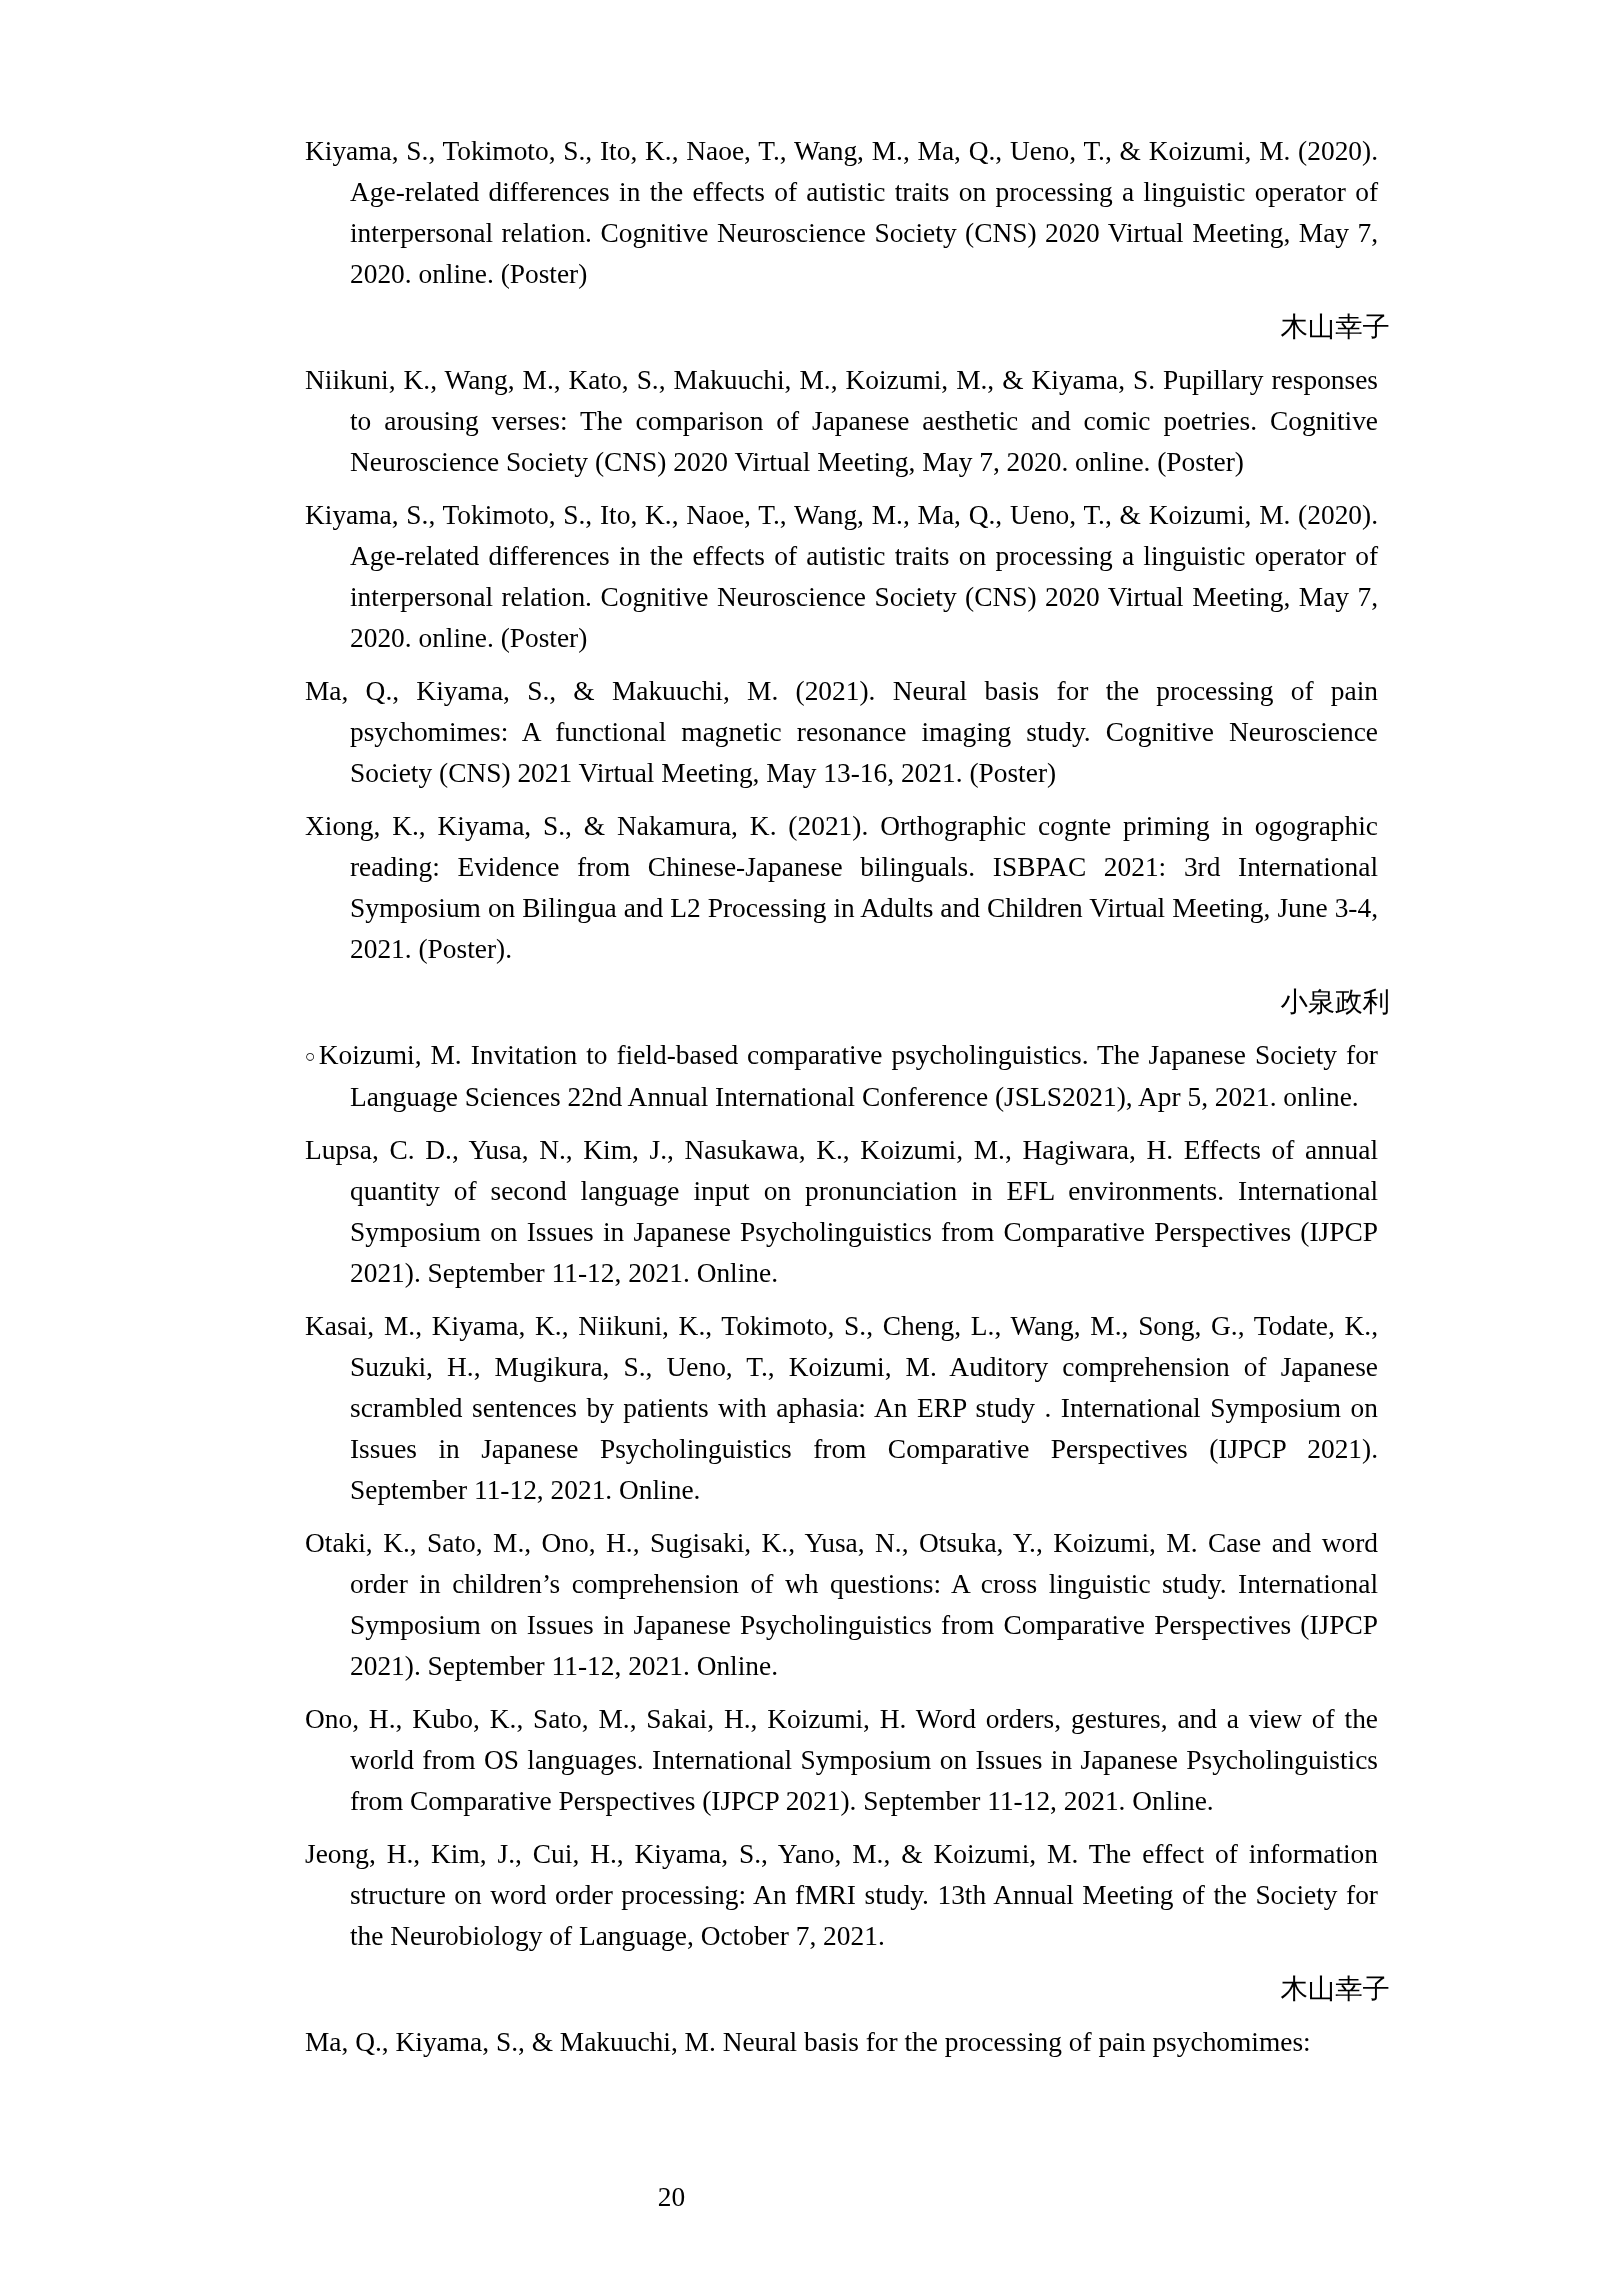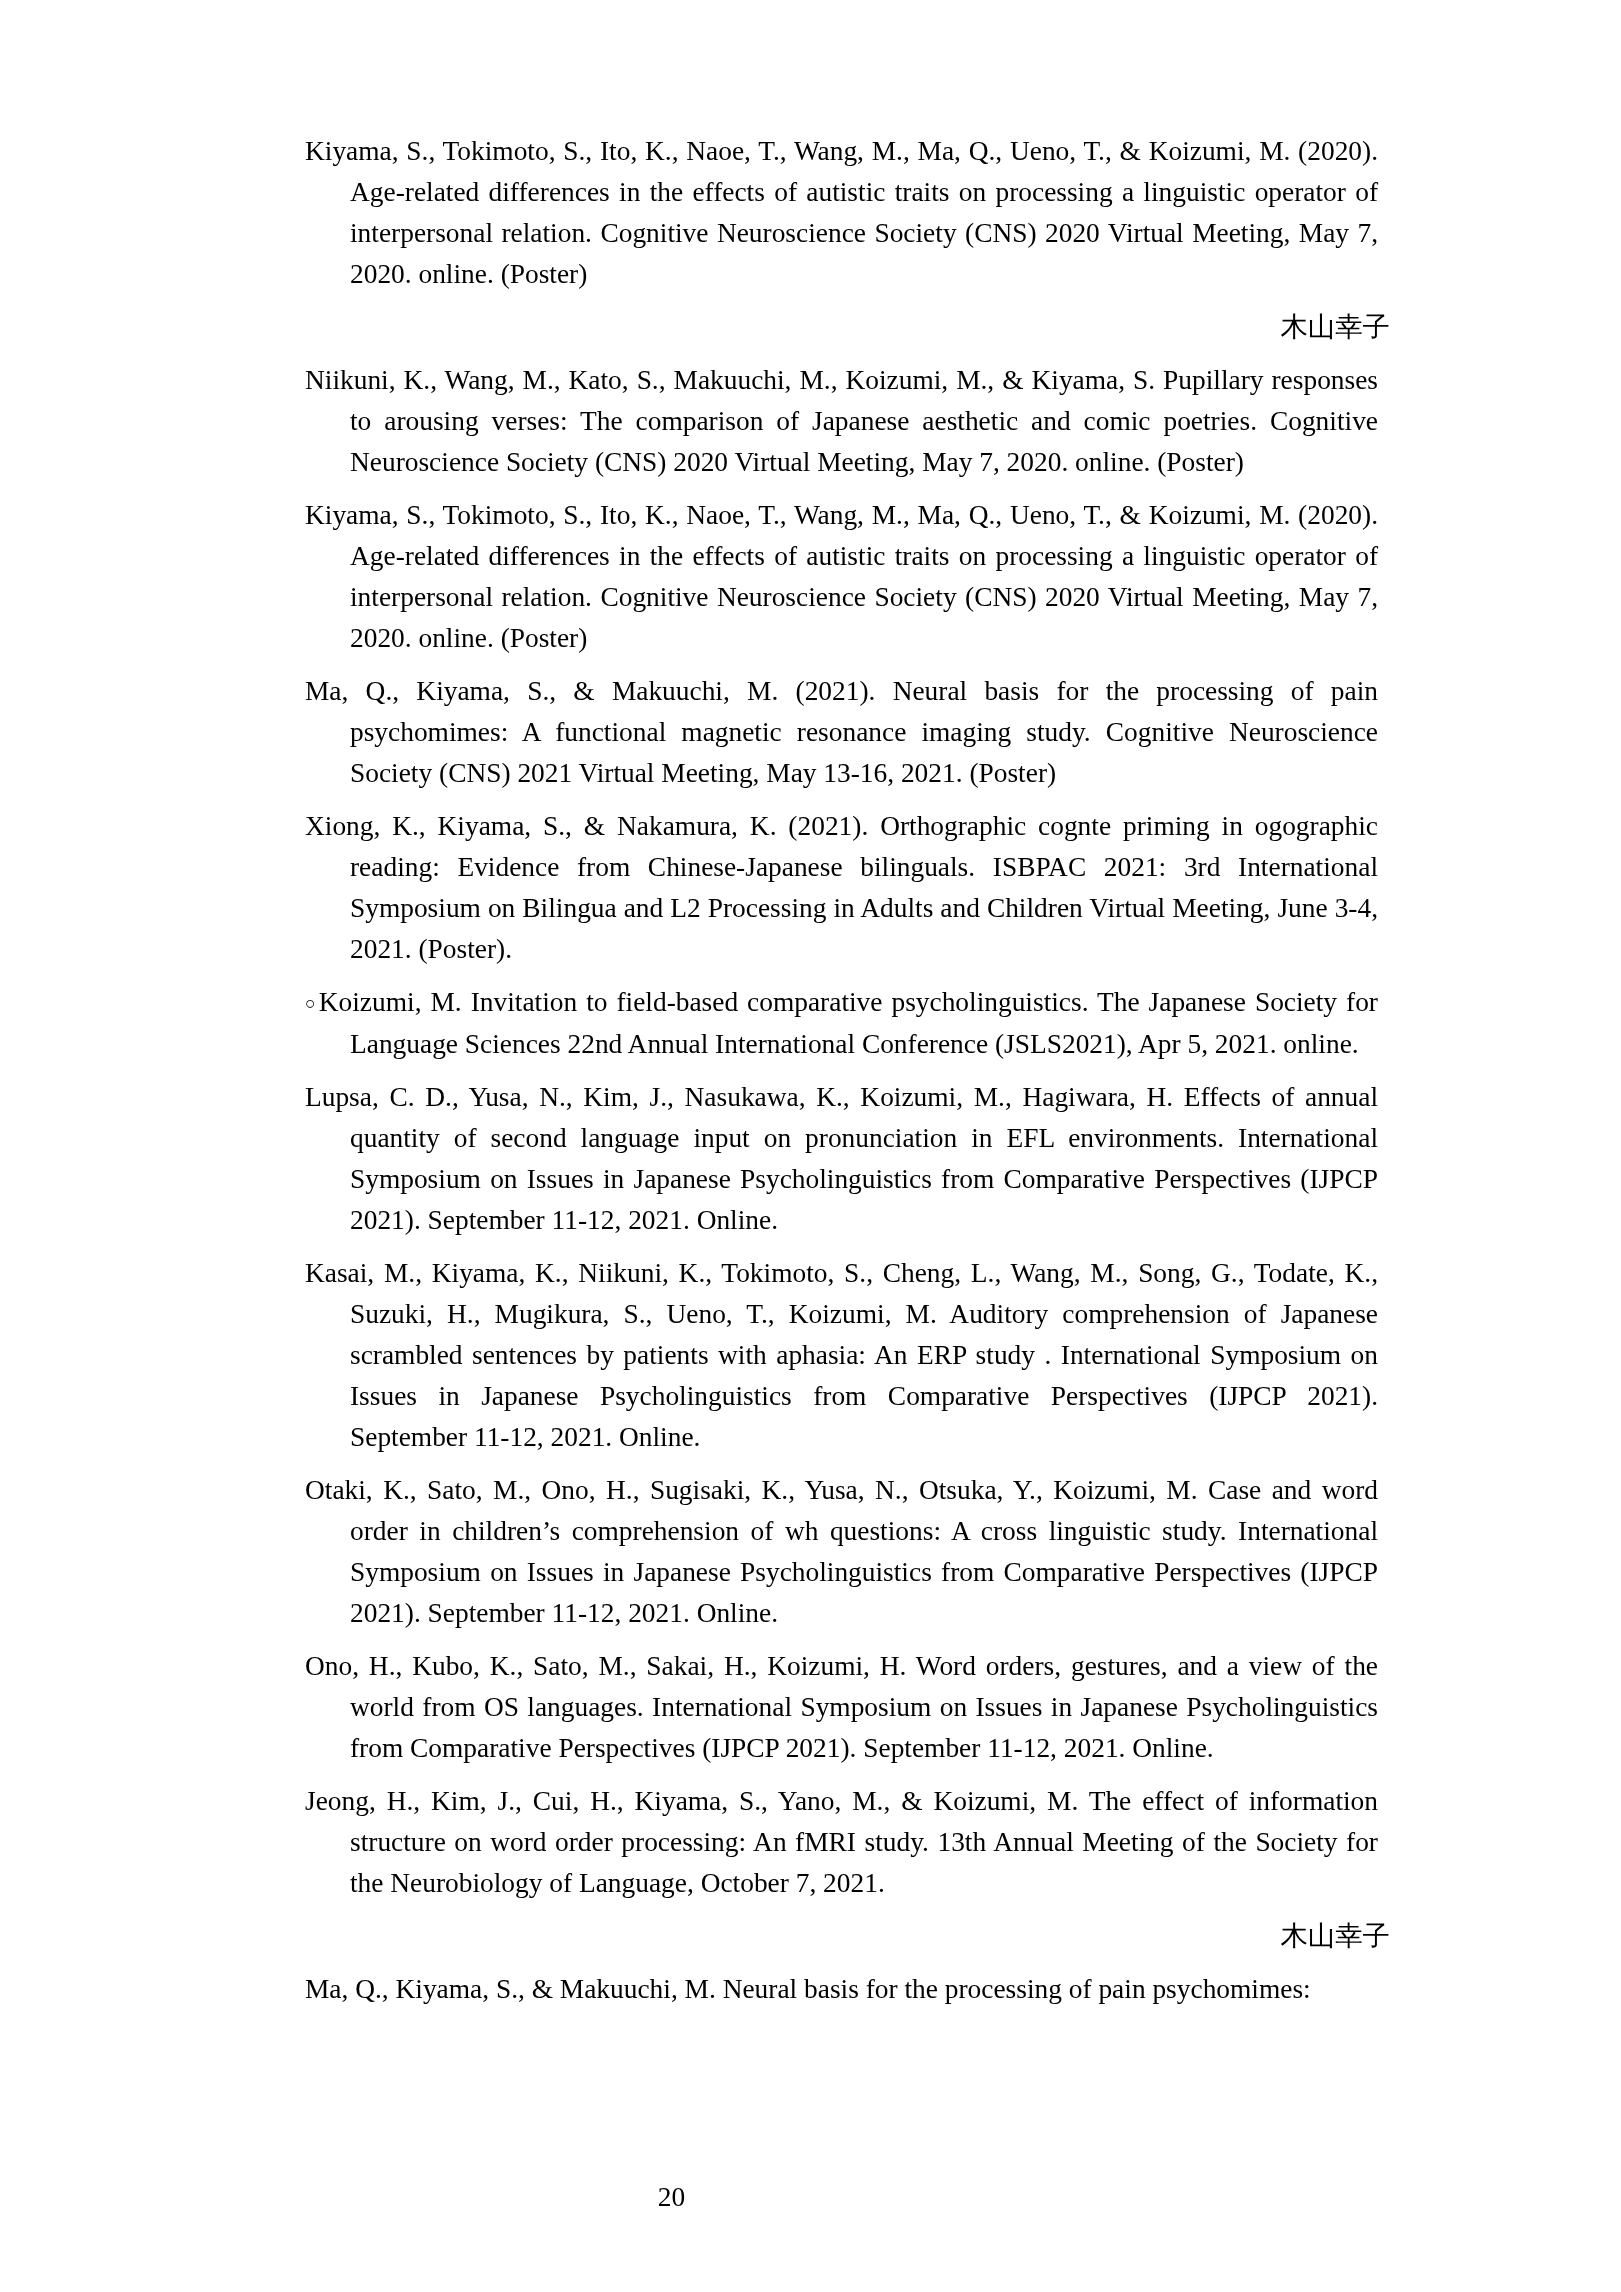--- a/index.html
+++ b/index.html
@@ -51,20 +51,21 @@
 </head>
 <body>
 
 <div class="page-body">
   <p class="entry"><span>Kiyama, S., Tokimoto, S., Ito, K., Naoe, T., Wang, M., Ma, Q., Ueno, T., &amp; Koizumi, M. (2020). Age-related differences in the effects of autistic traits on processing a linguistic operator of interpersonal relation. Cognitive Neuroscience Society (CNS) 2020 Virtual Meeting, May 7, 2020. online. (Poster)</span></p>
   <p class="heading">木山幸子</p>
   <p class="entry"><span>Niikuni, K., Wang, M., Kato, S., Makuuchi, M., Koizumi, M., &amp; Kiyama, S. Pupillary responses to arousing verses: The comparison of Japanese aesthetic and comic poetries. Cognitive Neuroscience Society (CNS) 2020 Virtual Meeting, May 7, 2020. online. (Poster)</span></p>
   <p class="entry"><span>Kiyama, S., Tokimoto, S., Ito, K., Naoe, T., Wang, M., Ma, Q., Ueno, T., &amp; Koizumi, M. (2020). Age-related differences in the effects of autistic traits on processing a linguistic operator of interpersonal relation. Cognitive Neuroscience Society (CNS) 2020 Virtual Meeting, May 7, 2020. online. (Poster)</span></p>
   <p class="entry"><span>Ma, Q., Kiyama, S., &amp; Makuuchi, M. (2021). Neural basis for the processing of pain psychomimes: A functional magnetic resonance imaging study. Cognitive Neuroscience Society (CNS) 2021 Virtual Meeting, May 13-16, 2021. (Poster)</span></p>
   <p class="entry"><span>Xiong, K., Kiyama, S., &amp; Nakamura, K. (2021). Orthographic cognte priming in ogographic reading: Evidence from Chinese-Japanese bilinguals. ISBPAC 2021: 3rd International Symposium on Bilingua and L2 Processing in Adults and Children Virtual Meeting, June 3-4, 2021. (Poster).</span></p>
+  <p class="heading">小泉政利</p>
   <p class="entry"><span class="mark">○</span><span>Koizumi, M. Invitation to field-based comparative psycholinguistics. The Japanese Society for Language Sciences 22nd Annual International Conference (JSLS2021), Apr 5, 2021. online.</span></p>
   <p class="entry"><span>Lupsa, C. D., Yusa, N., Kim, J., Nasukawa, K., Koizumi, M., Hagiwara, H. Effects of annual quantity of second language input on pronunciation in EFL environments. International Symposium on Issues in Japanese Psycholinguistics from Comparative Perspectives (IJPCP 2021). September 11-12, 2021. Online.</span></p>
   <p class="entry"><span>Kasai, M., Kiyama, K., Niikuni, K., Tokimoto, S., Cheng, L., Wang, M., Song, G., Todate, K., Suzuki, H., Mugikura, S., Ueno, T., Koizumi, M. Auditory comprehension of Japanese scrambled sentences by patients with aphasia: An ERP study . International Symposium on Issues in Japanese Psycholinguistics from Comparative Perspectives (IJPCP 2021). September 11-12, 2021. Online.</span></p>
   <p class="entry"><span>Otaki, K., Sato, M., Ono, H., Sugisaki, K., Yusa, N., Otsuka, Y., Koizumi, M. Case and word order in children’s comprehension of wh questions: A cross linguistic study. International Symposium on Issues in Japanese Psycholinguistics from Comparative Perspectives (IJPCP 2021). September 11-12, 2021. Online.</span></p>
   <p class="entry"><span>Ono, H., Kubo, K., Sato, M., Sakai, H., Koizumi, H. Word orders, gestures, and a view of the world from OS languages. International Symposium on Issues in Japanese Psycholinguistics from Comparative Perspectives (IJPCP 2021). September 11-12, 2021. Online.</span></p>
   <p class="entry"><span>Jeong, H., Kim, J., Cui, H., Kiyama, S., Yano, M., &amp; Koizumi, M. The effect of information structure on word order processing: An fMRI study. 13th Annual Meeting of the Society for the Neurobiology of Language, October 7, 2021.</span></p>
   <p class="heading">木山幸子</p>
   <p class="entry"><span>Ma, Q., Kiyama, S., &amp; Makuuchi, M. Neural basis for the processing of pain psychomimes:</span></p>
 </div>
 

